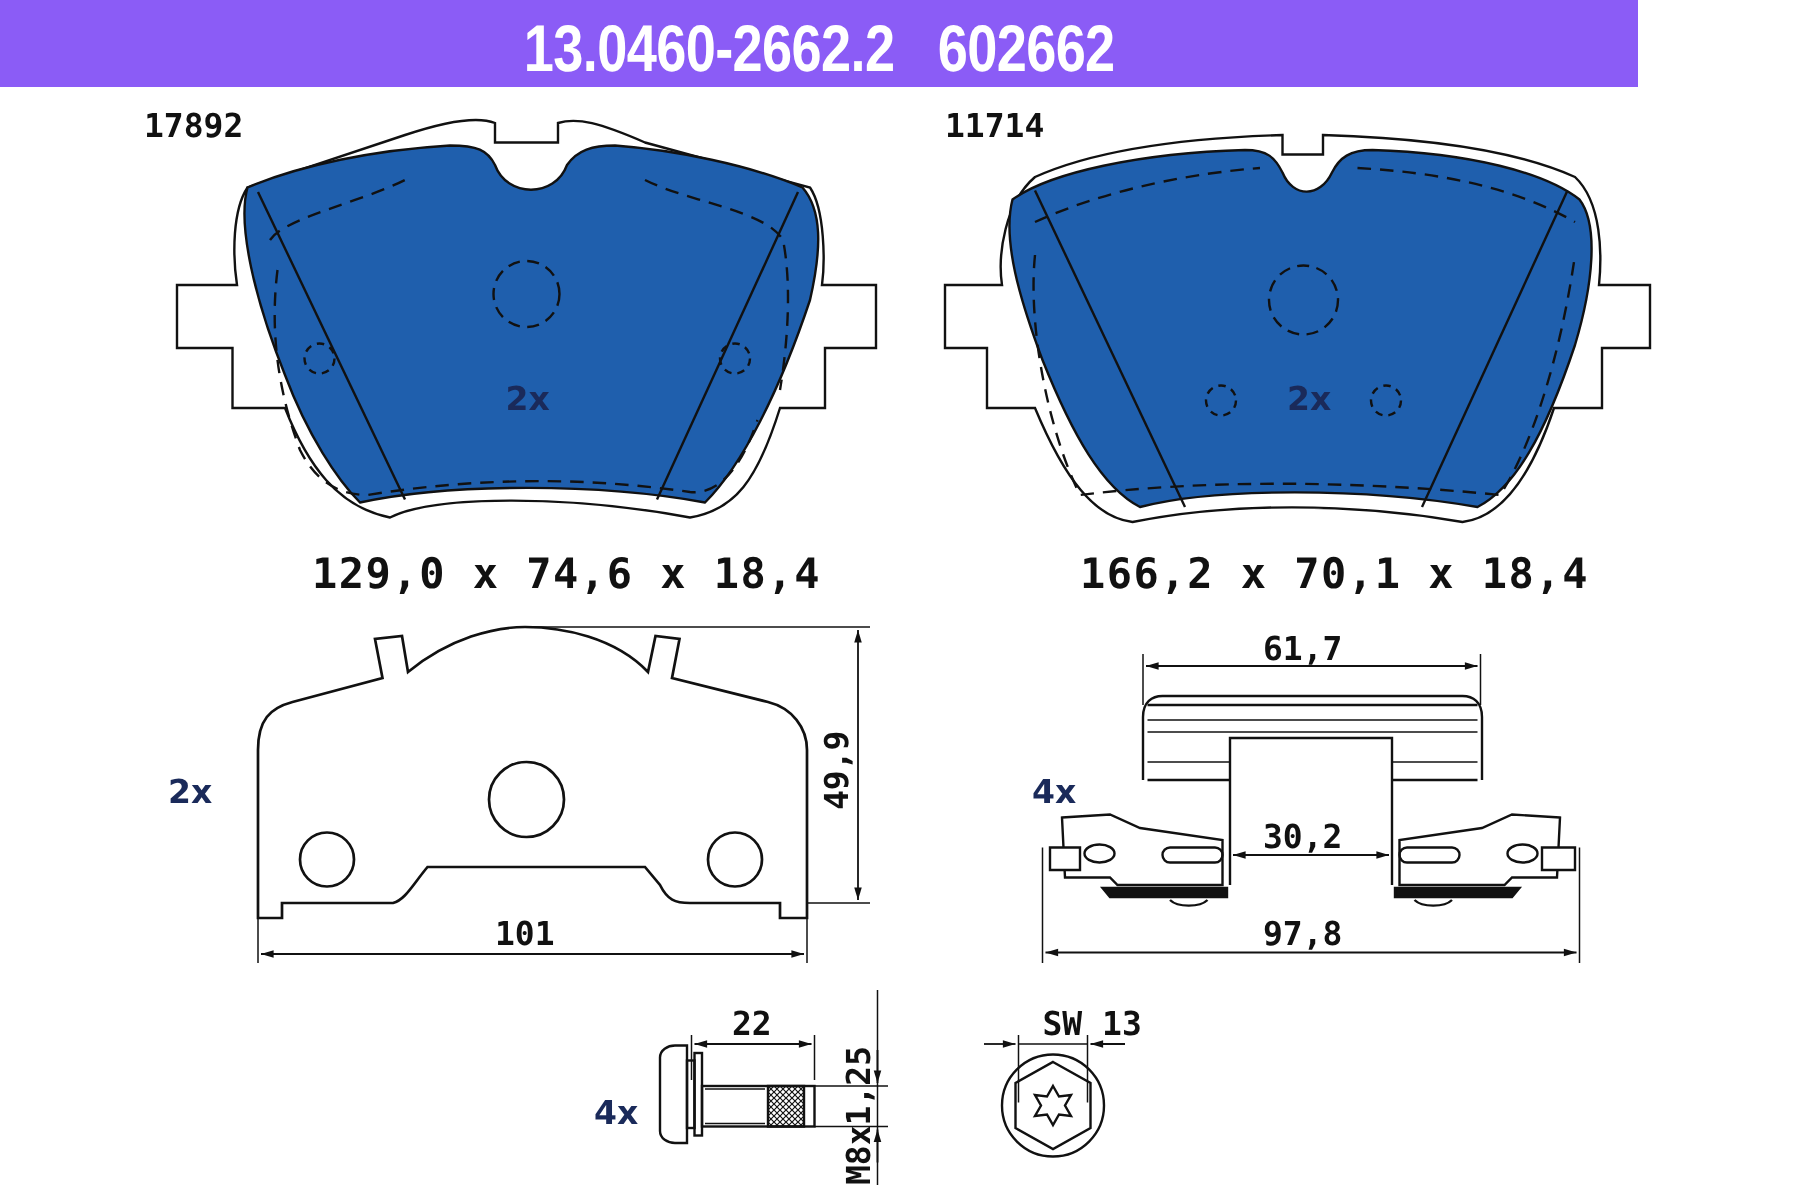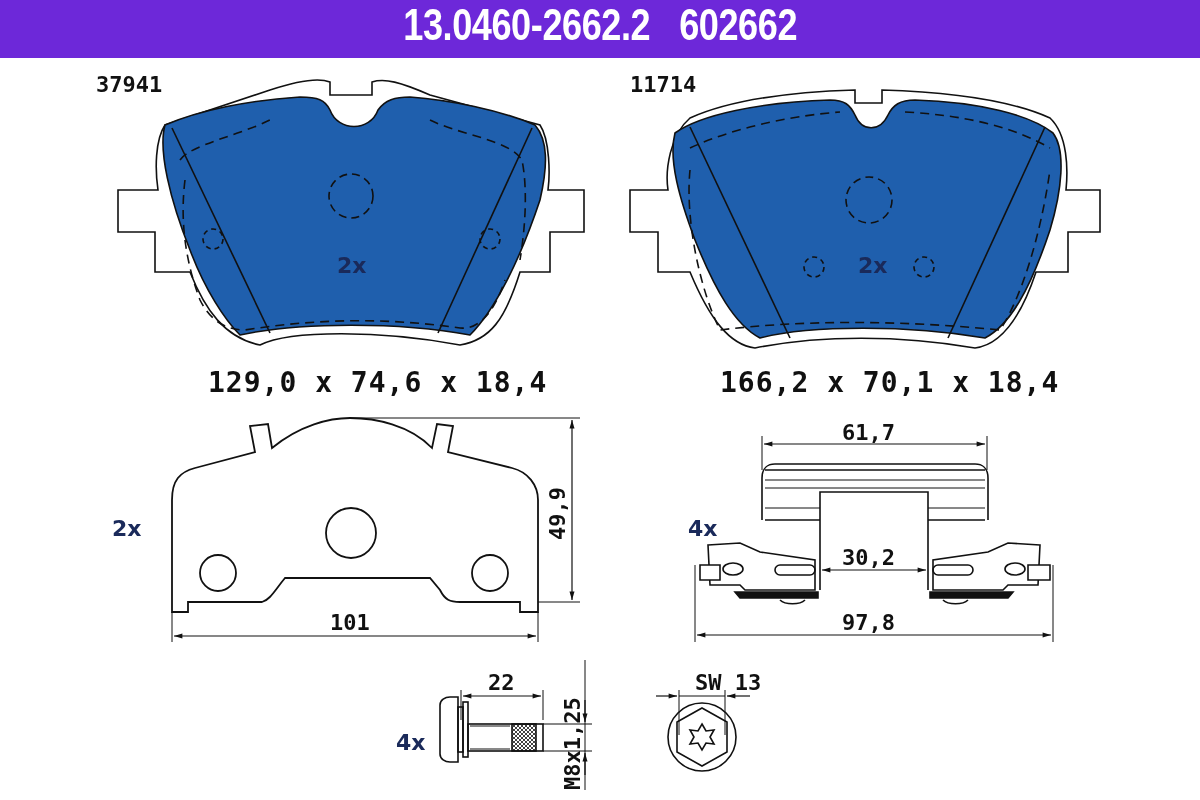--- a/index.html
+++ b/index.html
@@ -1,33 +1,33 @@
 <!DOCTYPE html>
 <html><head>
 <meta charset="utf-8">
 <style>
   html, body { margin:0; padding:0; background:#ffffff; }
   body { width:1200px; height:800px; position:relative; overflow:hidden; font-family:"Liberation Sans", sans-serif; }
-  .banner { position:absolute; left:0; top:0; width:1200px; height:58px; background:#6d28d9; display:flex; align-items:flex-start; justify-content:center; }
+  .banner { position:absolute; left:0; top:0; width:1092px; height:58px; background:#8b5cf6; display:flex; align-items:flex-end; justify-content:center; }
   .banner-text { color:#ffffff; font-family:"Liberation Sans", sans-serif; font-weight:bold; font-size:44px; letter-spacing:-0.5px; transform:scaleX(0.82); white-space:pre; }
   .lbl { position:absolute; font-family:"DejaVu Sans Mono", monospace; font-weight:bold; color:#111; }
   .ref { font-size:22px; }
   .dims { font-size:28px; letter-spacing:1px; }
   .qty { position:absolute; font-family:"DejaVu Sans", sans-serif; font-weight:bold; color:#1a2a5a; font-size:22px; }
   svg { position:absolute; left:0; top:0; }
   .dimtxt { font-family:"DejaVu Sans Mono", monospace; font-weight:bold; font-size:22px; fill:#111; }
 </style>
 </head>
 <body>
 
 <div class="banner">
   <span class="banner-text"><span>13.0460-2662.2</span>   <span>602662</span></span>
 </div>
 
-<div class="lbl ref" style="left:96px;top:72px;">37941</div>
+<div class="lbl ref" style="left:96px;top:72px;">17892</div>
 <div class="lbl ref" style="left:630px;top:72px;">11714</div>
 
 <svg width="1200" height="800" viewBox="0 0 1200 800">
   <defs>
     <marker id="arr" viewBox="0 0 10 10" refX="10" refY="5" markerWidth="9" markerHeight="7" orient="auto-start-reverse">
       <path d="M0,2 L10,5 L0,8 Z" fill="#111"></path>
     </marker>
     <pattern id="hatch" width="4" height="4" patternUnits="userSpaceOnUse">
       <path d="M0,0 L4,4 M4,0 L0,4" stroke="#111" stroke-width="0.8"></path>
     </pattern>

